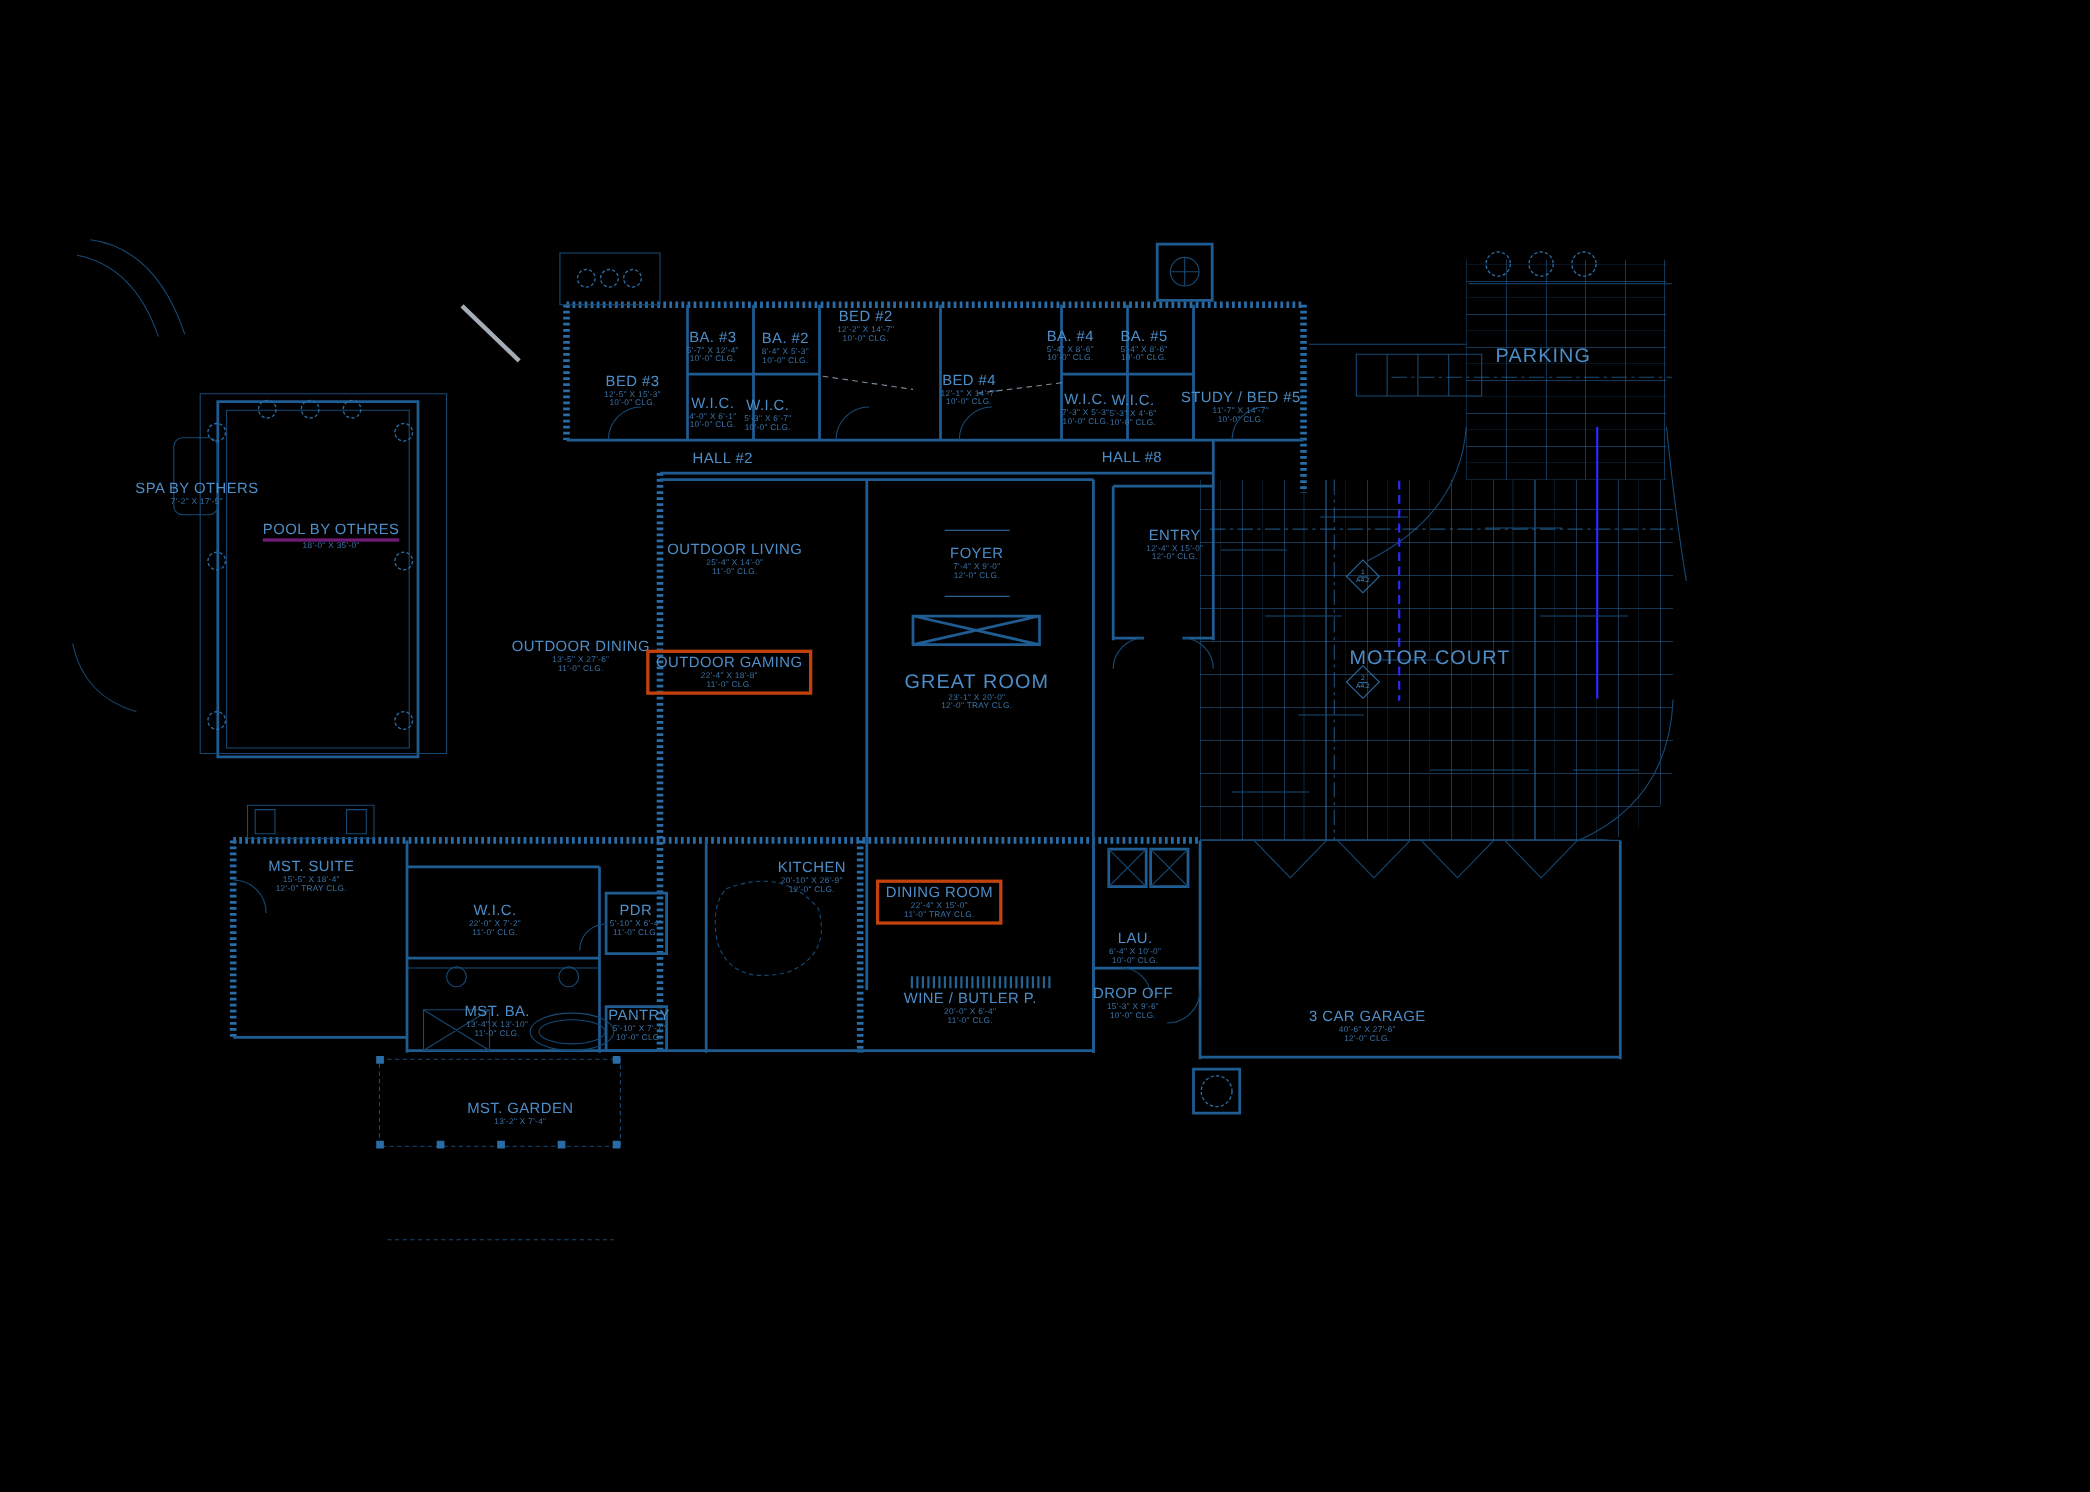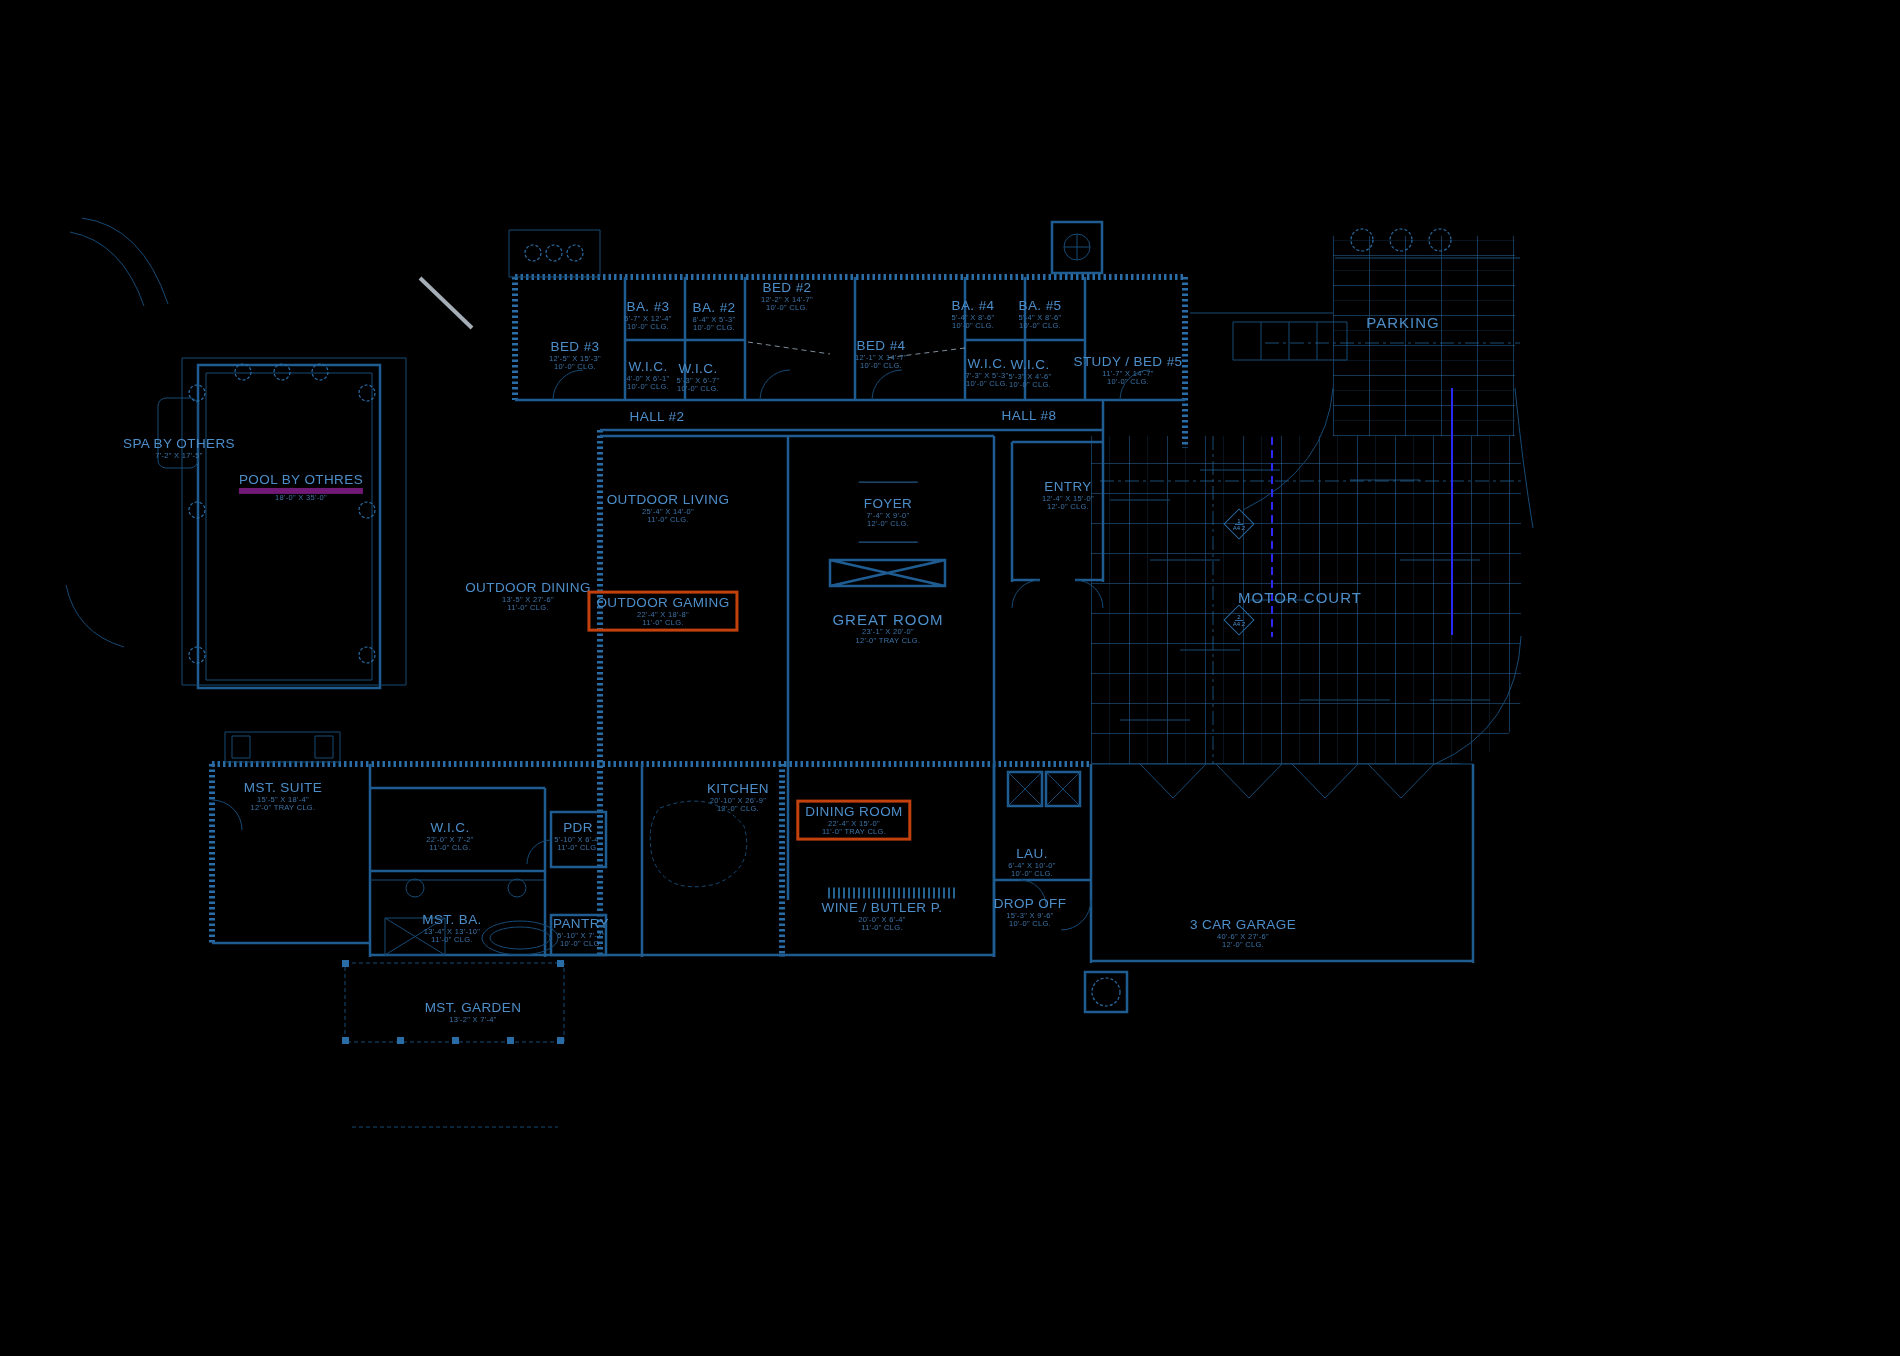--- a/index.html
+++ b/index.html
@@ -26,24 +26,24 @@
   .fit{stroke:#2a6da6;stroke-width:1.2;stroke-dasharray:3 2;fill:none;}
   .rod{stroke:#9fb0c0;stroke-width:1;stroke-dasharray:5 4;fill:none;opacity:.8;}
   .white{stroke:#c2ccd6;stroke-width:4;fill:none;opacity:.85;}
   .blued{stroke:#2a2af5;stroke-width:2;stroke-dasharray:8 5;fill:none;}
   .blues{stroke:#2a2af5;stroke-width:2;fill:none;}
   .foot{fill:#2a6da6;stroke:none;}
   .lbl{position:absolute;transform:translate(-50%,-50%);text-align:center;color:#4d8ec9;
        white-space:nowrap;z-index:5;line-height:1.15;}
   .lbl .nm{font-size:13.5px;letter-spacing:.4px;}
   .lbl .dm{font-size:7.5px;color:#3c74a8;letter-spacing:.3px;}
-  .lbl.big .nm{font-size:15px;letter-spacing:1px;}
+  .lbl.big .nm{font-size:18px;letter-spacing:1px;}
   .lbl.boxed{border:3px solid #c2410c;padding:1px 6px;}
   .lbl.ruled{border-top:1px solid #2d6da3;border-bottom:1px solid #2d6da3;padding:13px 5px;}
-  .lbl.underline .nm{border-bottom:6px solid #701a75;}
+  .lbl.underline .nm{border-bottom:3px solid #701a75;}
   .marker{position:absolute;width:26px;height:26px;transform:translate(-50%,-50%);z-index:5;}
   .marker .d{position:absolute;inset:2px;border:1px solid #2a6da6;transform:rotate(45deg);}
   .marker .t{position:absolute;inset:0;display:flex;flex-direction:column;align-items:center;
              justify-content:center;font-size:6px;color:#4d8ec9;}
   .marker .t .n{border-bottom:1px solid #2a6da6;padding:0 2px;}
 </style>
 </head>
 <body>
 
 <div class="stage">

